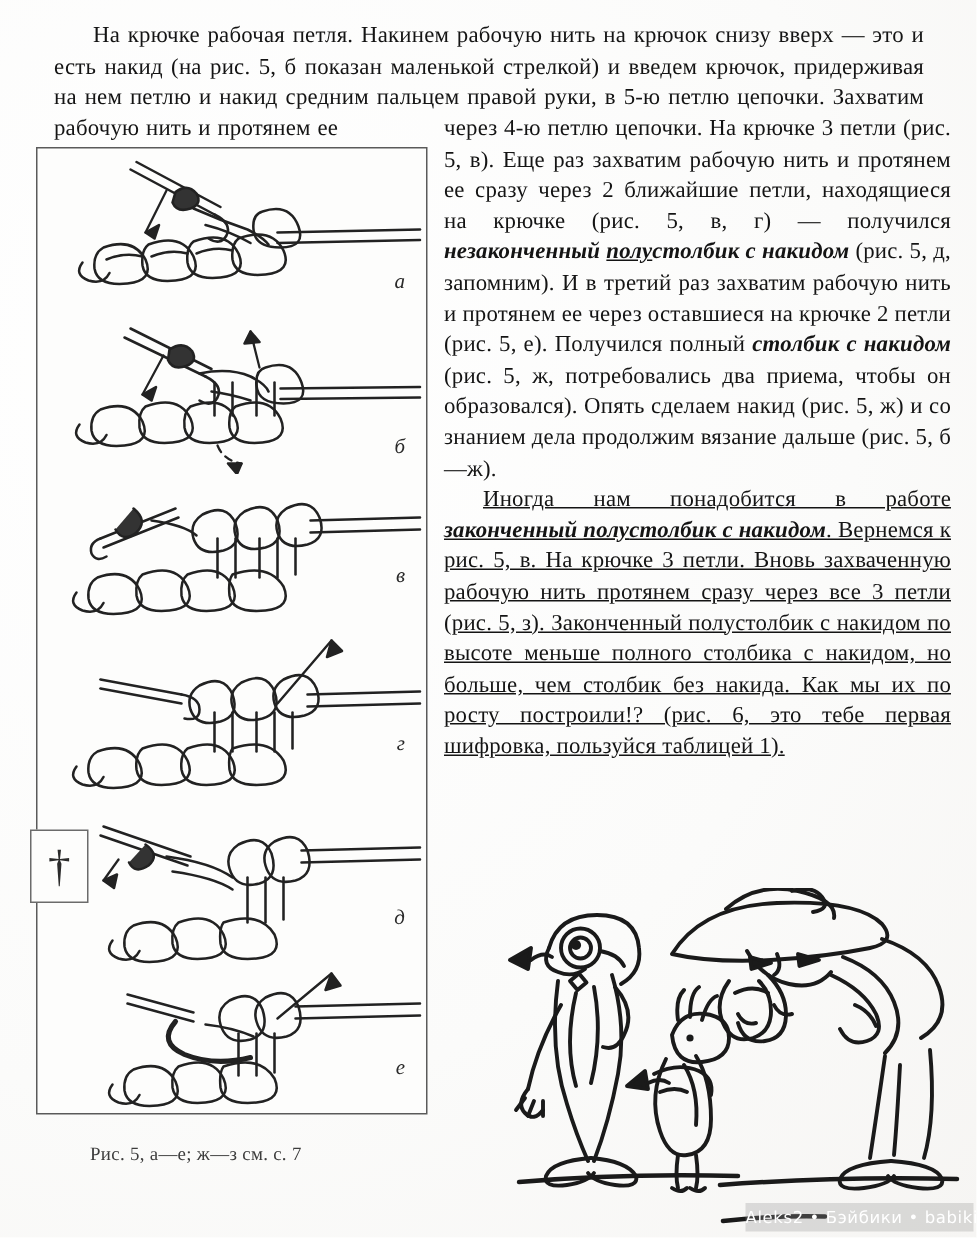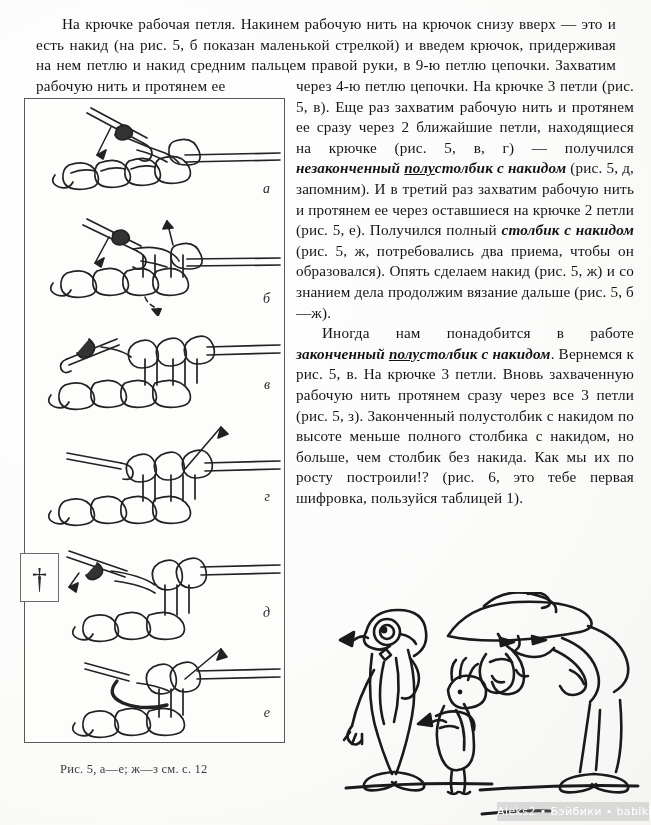--- a/index.html
+++ b/index.html
@@ -47,20 +47,21 @@
     text-align: justify;
     letter-spacing: 0.15px;
     color: #141414;
   }
   .right-col p {
     margin: 0;
     text-indent: 0;
   }
   .right-col p.indent {
     text-indent: 26px;
+    text-decoration: underline;
   }
   .bi {
     font-weight: bold;
     font-style: italic;
   }
   .bi-u {
     font-weight: bold;
     font-style: italic;
     text-decoration: underline;
   }
@@ -142,21 +143,21 @@
     letter-spacing: 0.4px;
     white-space: nowrap;
   }
 </style>
 </head>
 <body>
 
 <div class="page">
 
   <div class="top-para">
-    <span>На крючке рабочая петля. Накинем рабочую нить на крючок снизу вверх — это и есть накид (на рис. 5, б показан маленькой стрелкой) и введем крючок, придерживая на нем петлю и накид средним пальцем правой руки, в 9-ю петлю цепочки. Захватим рабочую нить и протянем ее</span>
+    <span>На крючке рабочая петля. Накинем рабочую нить на крючок снизу вверх — это и есть накид (на рис. 5, б показан маленькой стрелкой) и введем крючок, придерживая на нем петлю и накид средним пальцем правой руки, в 5-ю петлю цепочки. Захватим рабочую нить и протянем ее</span>
   </div>
 
   <div class="right-col">
     <p><span>через 4-ю петлю цепочки. На крючке 3 петли (рис. 5, в). Еще раз захватим рабочую нить и протянем ее сразу через 2 ближайшие петли, находящиеся на крючке (рис. 5, в, г) — получился </span><span class="bi">незаконченный</span><span class="bi"> </span><span class="bi-u">полу</span><span class="bi">столбик с накидом</span><span> (рис. 5, д, запомним). И в третий раз захватим рабочую нить и протянем ее через оставшиеся на крючке 2 петли (рис. 5, е). Получился полный </span><span class="bi">столбик с накидом</span><span> (рис. 5, ж, потребовались два приема, чтобы он образовался). Опять сделаем накид (рис. 5, ж) и со знанием дела продолжим вязание дальше (рис. 5, б—ж).</span></p>
     <p class="indent"><span>Иногда нам понадобится в работе </span><span class="bi">законченный </span><span class="bi-u">полу</span><span class="bi">столбик с накидом</span><span>. Вернемся к рис. 5, в. На крючке 3 петли. Вновь захваченную рабочую нить протянем сразу через все 3 петли (рис. 5, з). Законченный полустолбик с накидом по высоте меньше полного столбика с накидом, но больше, чем столбик без накида. Как мы их по росту построили!? (рис. 6, это тебе первая шифровка, пользуйся таблицей 1).</span></p>
   </div>
 
   <div class="figure-box">
 
     <div class="panel" style="top:4px;height:105px;">
@@ -349,21 +350,21 @@
         </g>
       </svg>
       <div class="panel-label" style="top:58px;">е</div>
     </div>
   </div>
 
   <div class="dagger-box">
     <span>†</span>
   </div>
 
-  <div class="fig-caption">Рис. 5, а—е; ж—з см. с. 12</div>
+  <div class="fig-caption">Рис. 5, а—е; ж—з см. с. 7</div>
 
   <div class="cartoon">
     <svg width="316" height="226" viewBox="0 0 316 226">
       <g fill="none" stroke="#1a1a1a" stroke-width="2.6" stroke-linecap="round" stroke-linejoin="round">
 
         <path d="M14 196 q70 -6 146 -4" stroke-width="3"></path>
         <path d="M150 222 q38 -4 68 -3" stroke-width="3"></path>
         <path d="M148 198 q80 -6 158 -4" stroke-width="3"></path>
 
         <path d="M34 40 q6 -22 32 -22 q26 0 28 22 q2 16 -12 24"></path>

